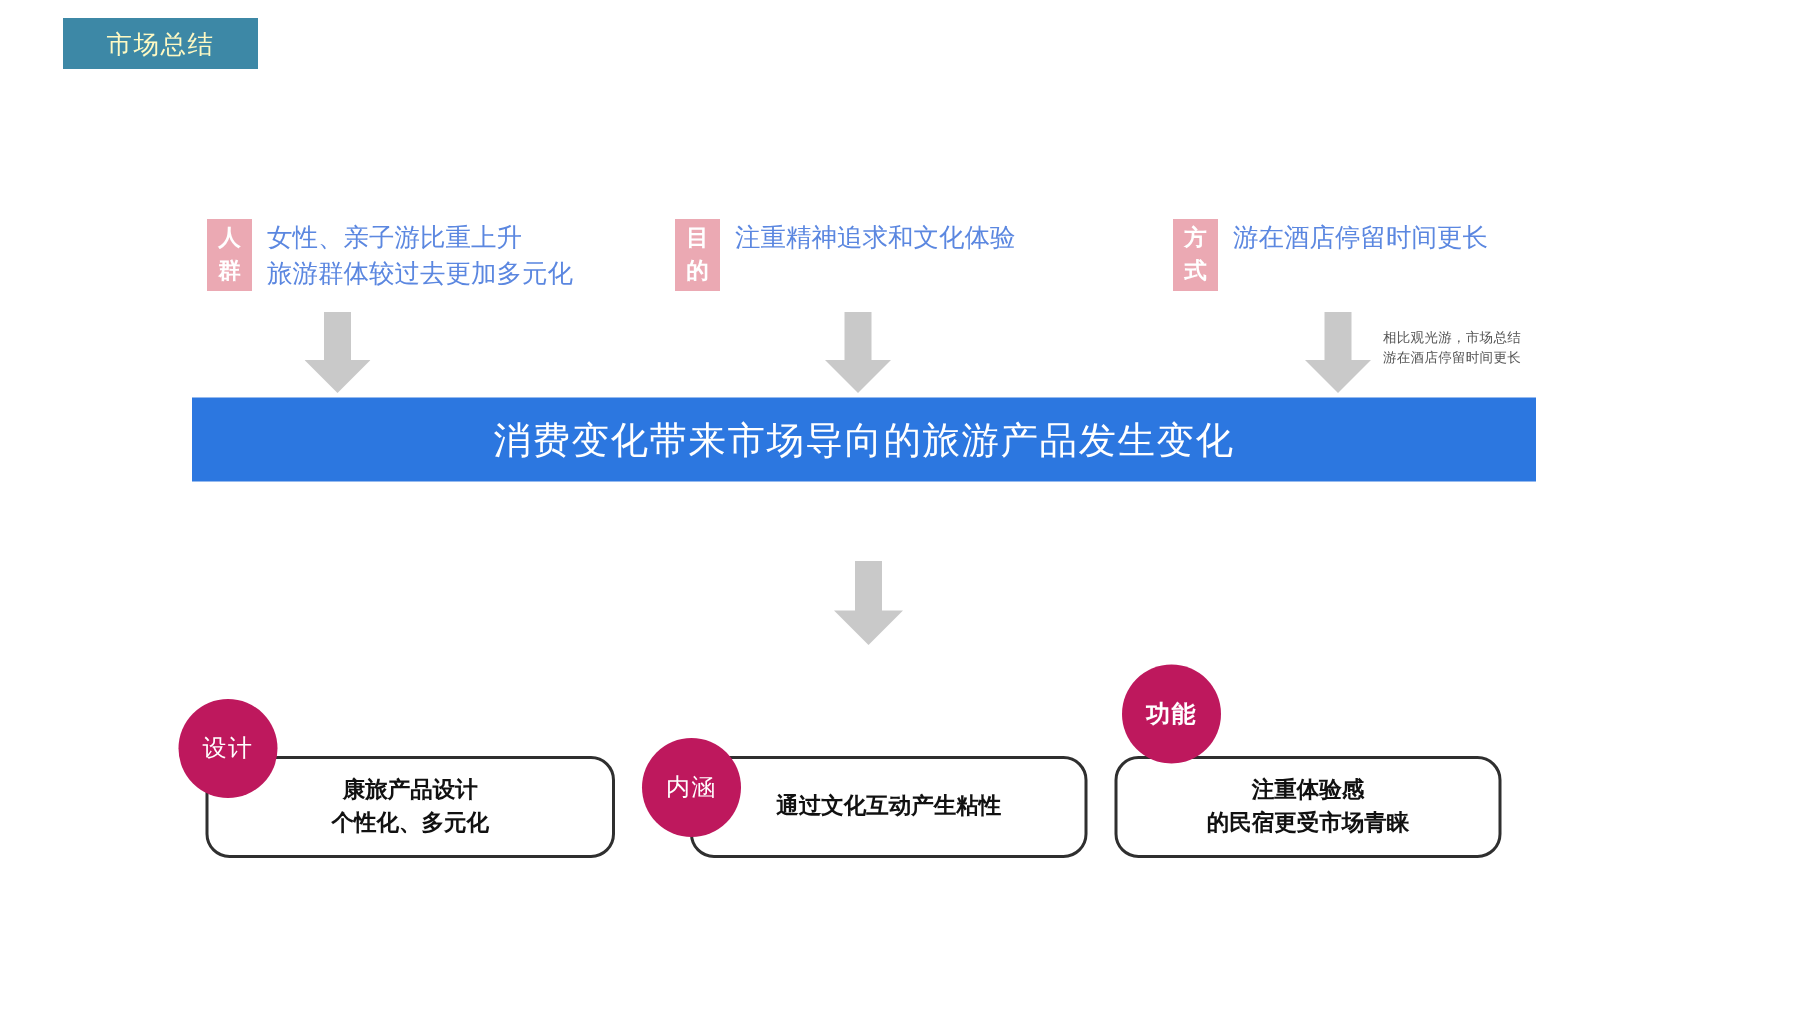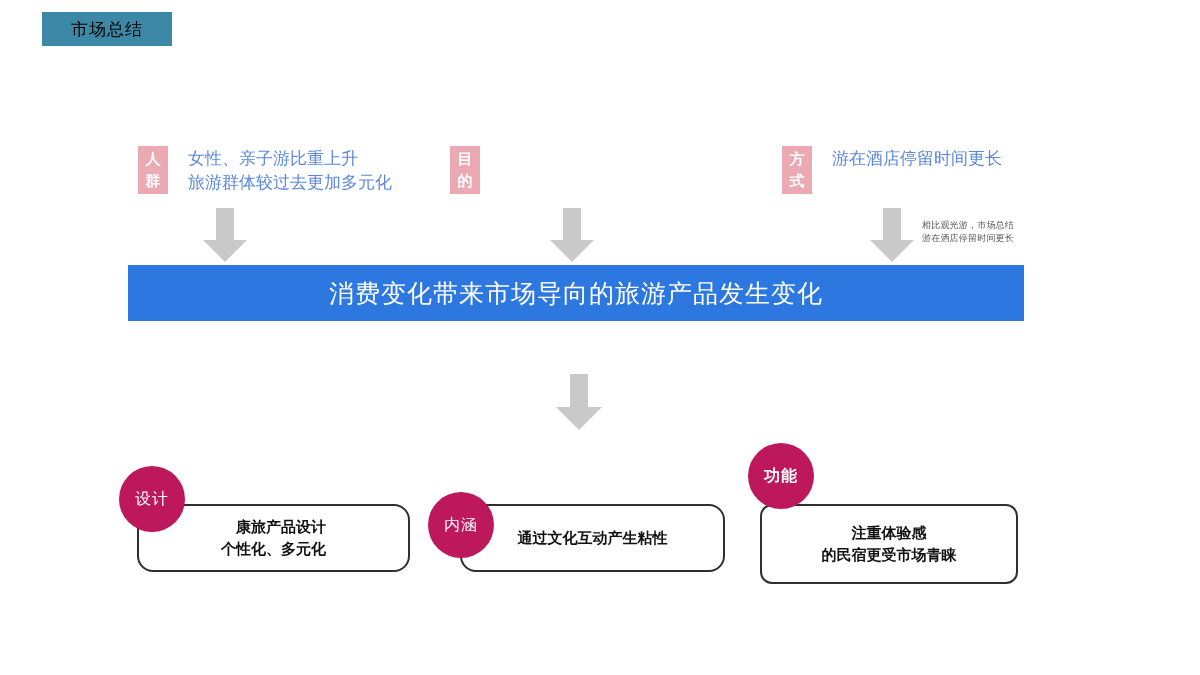--- a/index.html
+++ b/index.html
@@ -17,21 +17,21 @@
   }
 
   
   .section-tag {
     position: absolute;
     left: 42px;
     top: 12px;
     width: 130px;
     height: 34px;
     background: #3d88a6;
-    color: #000000;
+    color: #fef9c3;
     font-size: 17px;
     letter-spacing: 1px;
     display: flex;
     align-items: center;
     justify-content: center;
     box-sizing: border-box;
   }
 
   
   .factor {
@@ -51,21 +51,21 @@
     padding: 2px 0 2px 0;
     box-sizing: border-box;
     display: flex;
     flex-direction: column;
     align-items: center;
     justify-content: center;
     letter-spacing: 0px;
   }
   .factor-badge span { display: block; }
   .factor-text {
-    margin-left: 20px;
+    margin-left: 10px;
     color: #5b87e0;
     font-size: 17px;
     line-height: 24px;
     white-space: pre-line;
     padding-top: 1px;
   }
 
   .factor-1 { left: 138px; top: 146px; }
   .factor-2 { left: 450px; top: 146px; }
   .factor-3 { left: 782px; top: 146px; }
@@ -151,20 +151,21 @@
   </div>
   <div class="factor-text">女性、亲子游比重上升
 旅游群体较过去更加多元化</div>
 </div>
 
 <div class="factor factor-2">
   <div class="factor-badge">
     <span>目</span>
     <span>的</span>
   </div>
+  <div class="factor-text">注重精神追求和文化体验</div>
 </div>
 
 <div class="factor factor-3">
   <div class="factor-badge">
     <span>方</span>
     <span>式</span>
   </div>
   <div class="factor-text">游在酒店停留时间更长</div>
 </div>
 
@@ -193,39 +194,39 @@
   <span>消费变化带来市场导向的旅游产品发生变化</span>
 </div>
 
 <div class="arrow-wrap" style="left:556px; top:374px;">
   <svg class="arrow-svg" width="46" height="56" viewBox="0 0 46 56" aria-hidden="true">
     <polygon points="14,0 32,0 32,33 46,33 23,56 0,33 14,33" fill="#c9c9c9"></polygon>
   </svg>
 </div>
 
 <div class="outcome">
-  <div class="outcome-box" style="left:137px; top:504px; width:273px; height:68px;text-align:right;">
+  <div class="outcome-box" style="left:137px; top:504px; width:273px; height:68px;">
     <span>康旅产品设计
 个性化、多元化</span>
   </div>
   <div class="outcome-circle" style="left:119px; top:466px; width:66px; height:66px;">
     <span>设计</span>
   </div>
 </div>
 
 <div class="outcome">
   <div class="outcome-box" style="left:460px; top:504px; width:265px; height:68px;">
     <span>通过文化互动产生粘性</span>
   </div>
   <div class="outcome-circle" style="left:428px; top:492px; width:66px; height:66px;">
     <span>内涵</span>
   </div>
 </div>
 
 <div class="outcome">
-  <div class="outcome-box" style="left:760px; top:504px; width:258px; height:80px;border-radius:12px;">
+  <div class="outcome-box" style="left:743px; top:504px; width:258px; height:68px;">
     <span>注重体验感
 的民宿更受市场青睐</span>
   </div>
   <div class="outcome-circle" style="left:748px; top:443px; width:66px; height:66px;font-weight:bold;">
     <span>功能</span>
   </div>
 </div>
 
 </body></html>

